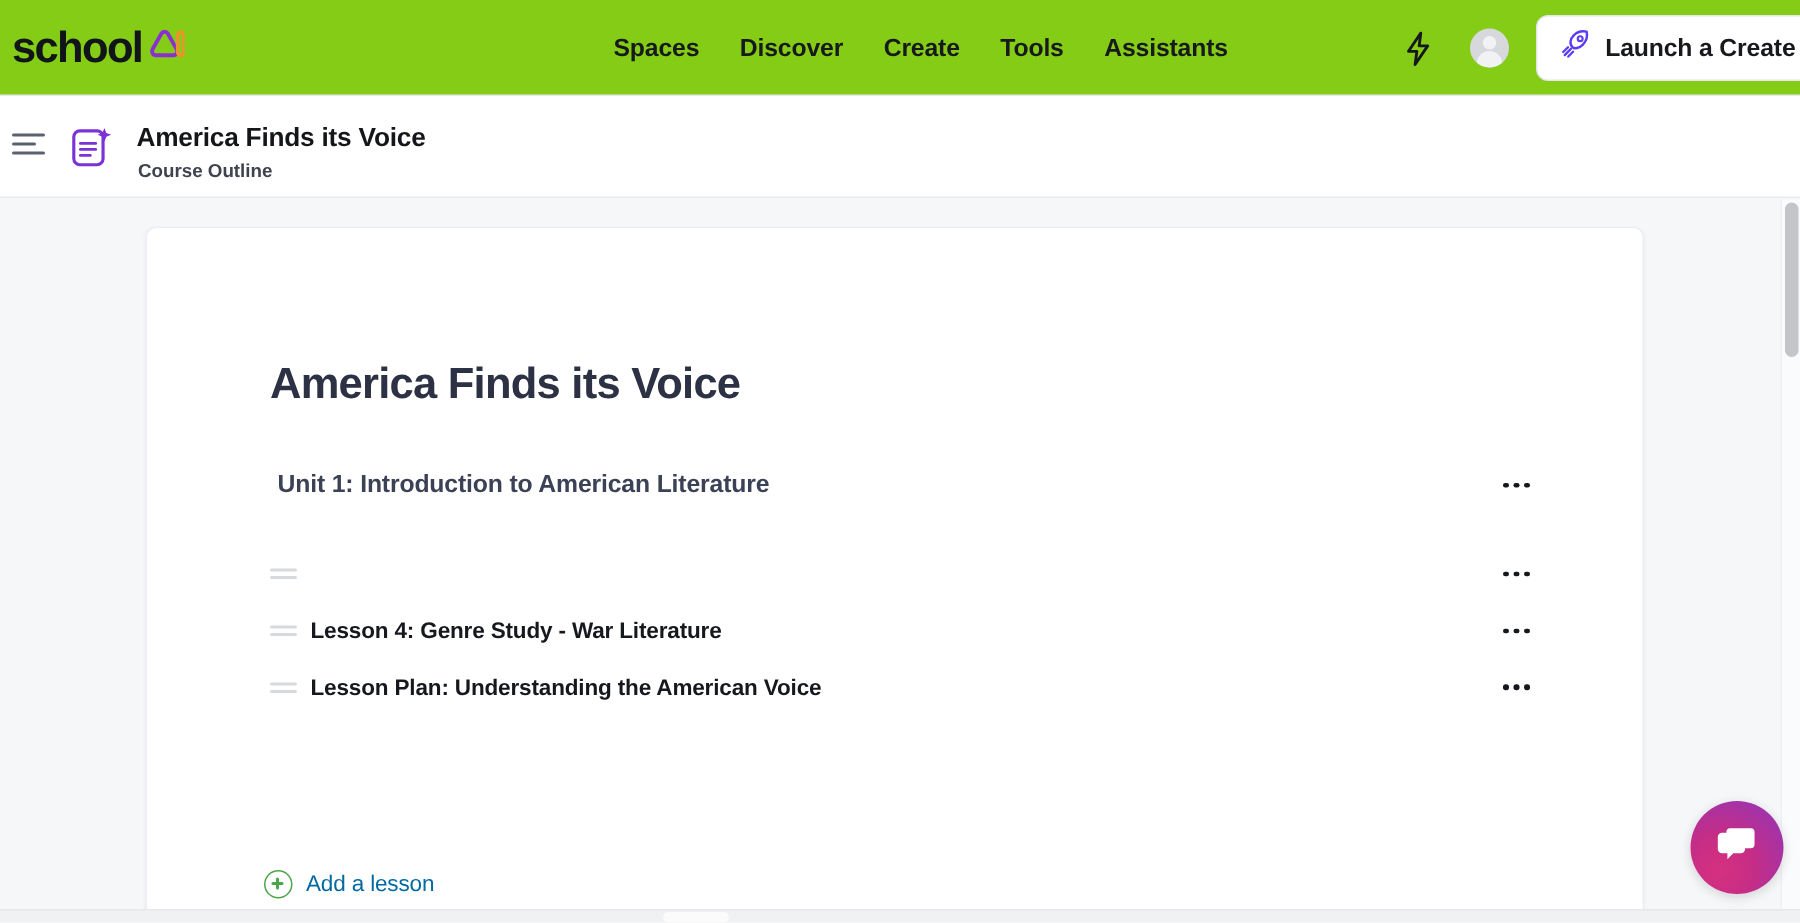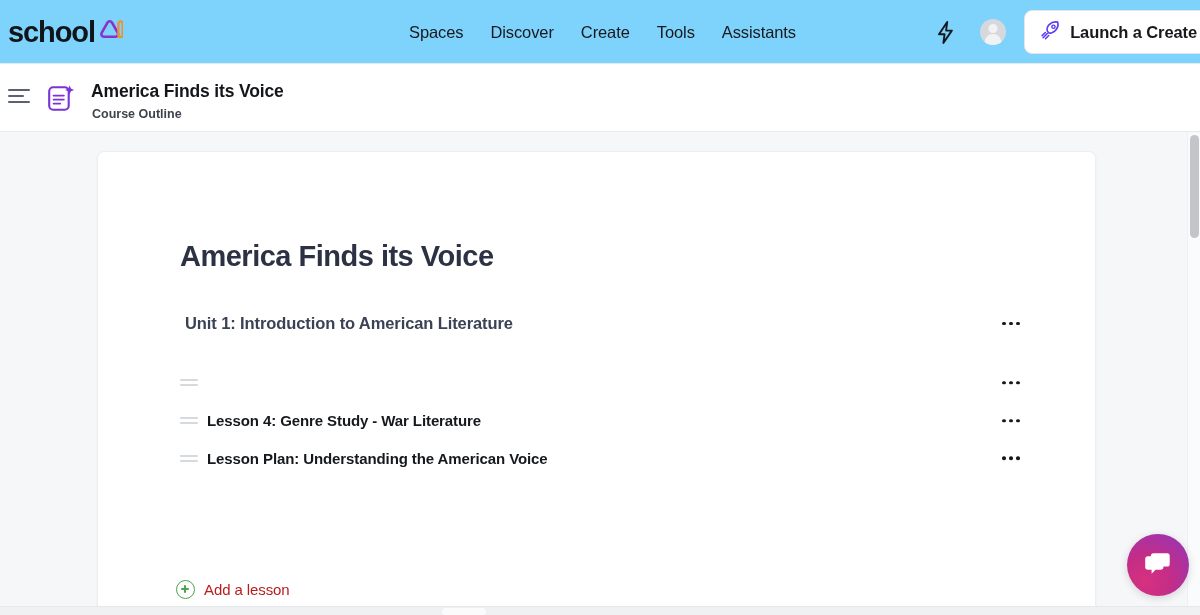--- a/index.html
+++ b/index.html
@@ -7,40 +7,40 @@
     width: 1200px; height: 615px;
     background: #f6f7f9;
     font-family: "Liberation Sans", sans-serif;
     overflow: hidden;
   }
 
   
   .topnav {
     position: absolute; left: 0; top: 0;
     width: 1200px; height: 64px;
-    background: #7dd3fc;
+    background: #84cc16;
     border-bottom: 1px solid #e8eaee;
     display: flex; align-items: center;
   }
   .logo {
     position: absolute; left: 8px; top: 16px;
     display: flex; align-items: center; gap: 0px;
   }
   .logo-word {
     font-size: 29px; font-weight: 700; letter-spacing: -1.1px;
     color: #111418; line-height: 32px;
   }
   .logo-mark { display: flex; align-items: flex-end; gap: 2px; margin-left: 1px; margin-bottom: 2px; }
 
   .nav-links {
     position: absolute; left: 409px; top: 0; height: 64px;
     display: flex; align-items: center; gap: 27px;
   }
   .nav-link {
-    font-size: 16.5px; font-weight: 400; color: #17191d;
+    font-size: 16.5px; font-weight: 700; color: #17191d;
     cursor: pointer; white-space: nowrap; letter-spacing: -0.1px;
   }
 
   .nav-right {
     position: absolute; right: 0px; top: 0; height: 64px;
     display: flex; align-items: center;
   }
   .bolt-btn { width: 30px; height: 30px; display: flex; align-items:center; justify-content:center; cursor: pointer; margin-right: 20px;}
   .avatar {
     width: 26px; height: 26px; border-radius: 50%;
@@ -143,21 +143,21 @@
   }
   .add-circle {
     width: 19px; height: 19px; border-radius: 50%;
     border: 1.6px solid #4ba54b; position: relative;
   }
   .add-circle::before, .add-circle::after {
     content:""; position:absolute; background:#4ba54b; border-radius:1px;
   }
   .add-circle::before { left: 3.6px; top: 7.4px; width: 8.6px; height: 1.7px; }
   .add-circle::after  { top: 3.6px; left: 7.4px; height: 8.6px; width: 1.7px; }
-  .add-label { font-size: 15px; color: #b91c1c; letter-spacing: -0.1px; }
+  .add-label { font-size: 15px; color: #0369a1; letter-spacing: -0.1px; }
 
   
   .vscroll {
     position: absolute; right: 0; top: 133px; width: 13px; height: 474px;
     background: #fafbfc; border-left: 1px solid #eff0f2;
   }
   .vthumb {
     position: absolute; left: 2px; top: 2px; width: 9px; height: 103px;
     background: #c3c5c9; border-radius: 5px;
   }

